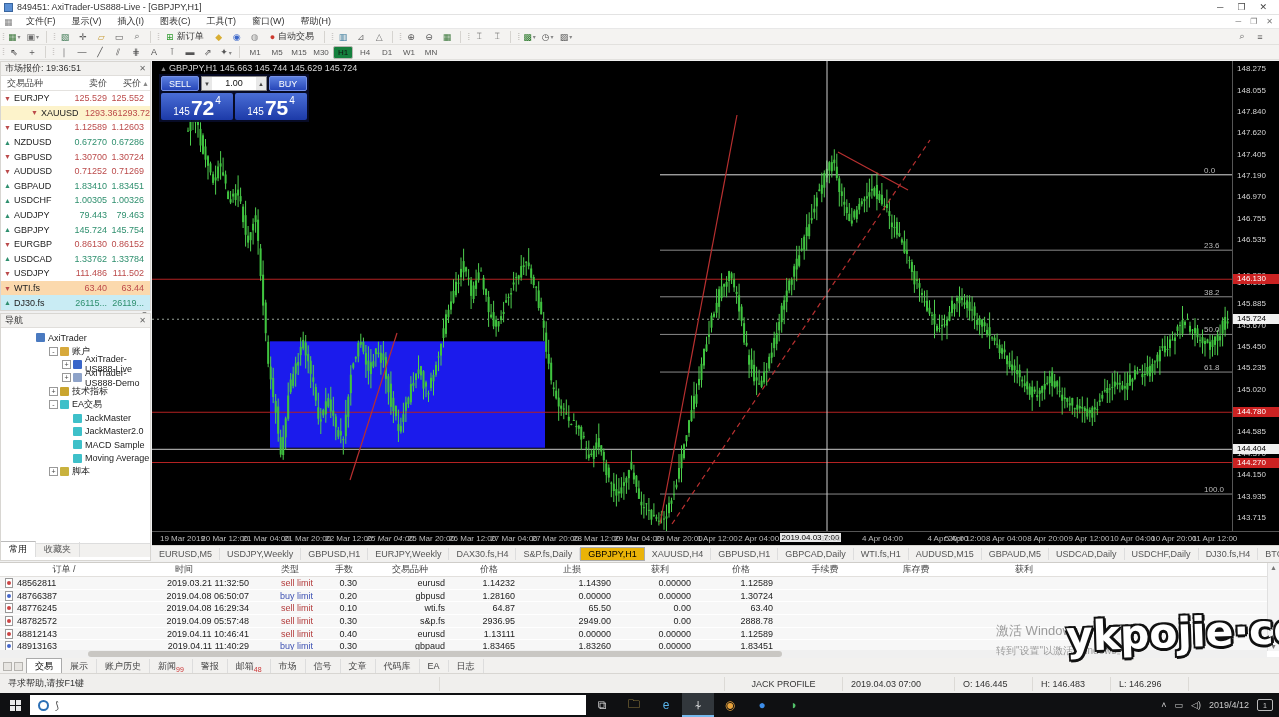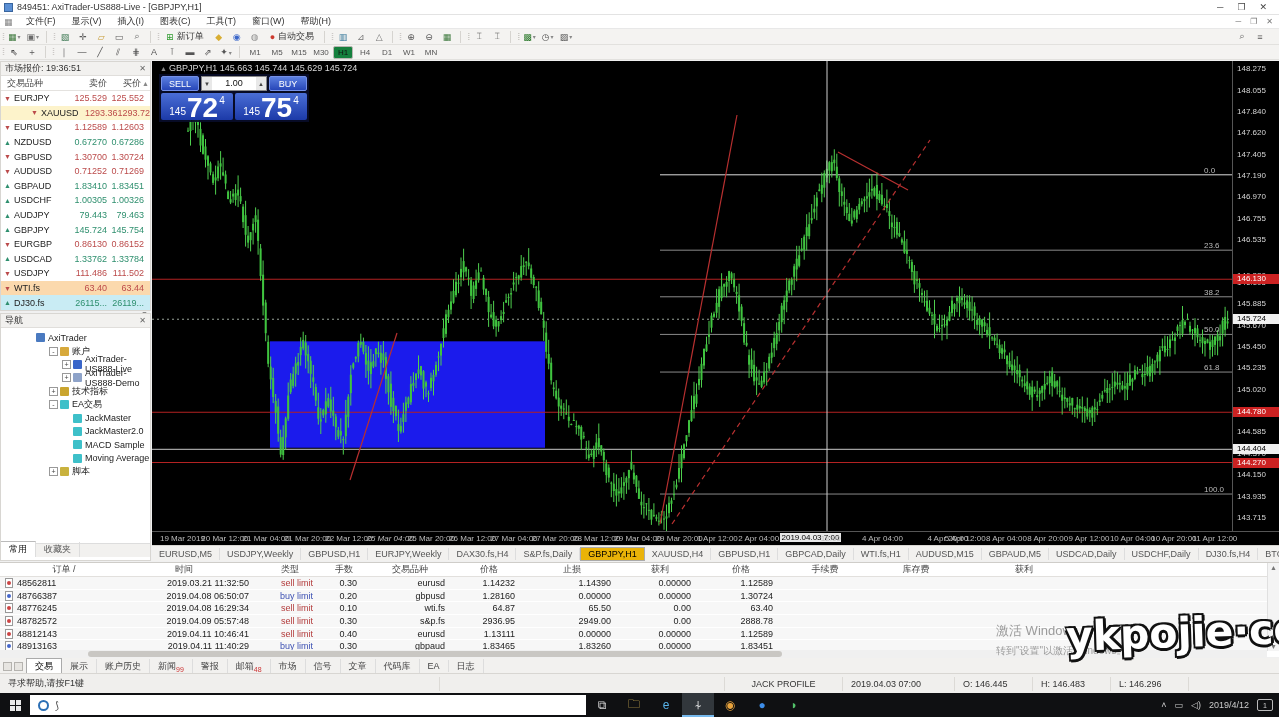--- a/index.html
+++ b/index.html
@@ -68,21 +68,21 @@
   #tradepanel{position:absolute;left:7px;top:13px;width:150px;background:rgba(8,12,40,.92);padding:2px;}
   #tp-top{display:flex;gap:2px;height:15px;}
   .tpbtn{flex:none;width:38px;background:linear-gradient(#5b7fe0,#2746b8);color:#fff;font-size:9px;
          display:flex;align-items:center;justify-content:center;border:1px solid #7490e8;border-radius:2px;}
   .tpspin{flex:1;display:flex;background:#fff;border:1px solid #888;}
   .tpspin .sbtn{width:10px;display:flex;align-items:center;justify-content:center;font-size:6px;color:#444;background:#e8e8e8;}
   .tpspin .sval{flex:1;text-align:center;font-size:9px;line-height:13px;color:#111;}
   #tp-prices{display:flex;gap:2px;margin-top:2px;height:27px;}
   .tpprice{flex:1;background:linear-gradient(#4a6ed6,#1c3aa8);color:#fff;display:flex;align-items:flex-end;justify-content:center;border-radius:2px;padding-bottom:2px;}
   .tpprice .sm{font-size:10px;line-height:13px;}
-  .tpprice .bg{font-size:28px;line-height:20px;font-weight:bold;margin:0 1px;}
+  .tpprice .bg{font-size:21px;line-height:20px;font-weight:bold;margin:0 1px;}
   .tpprice .sup{font-size:10px;align-self:flex-start;margin-top:2px;}
   
   #charttabs{left:152px;top:545px;width:1127px;height:16px;background:#f2f1ef;border-top:1px solid #d8d6d2;
              display:flex;align-items:center;font-size:9px;color:#555;overflow:hidden;}
   .ctab{padding:1px 7px;border-right:1px solid #ddd;white-space:nowrap;}
   .ctab.active{background:#eab308;border:1px solid #aaa;color:#000;}
   
   #terminal{left:0;top:562px;width:1279px;height:95px;background:#fff;border-top:1px solid #cfcdc9;}
   #t-head{display:flex;height:14px;border-bottom:1px solid #e2e0dd;color:#444;align-items:center;}
   #t-head div{text-align:center;}

